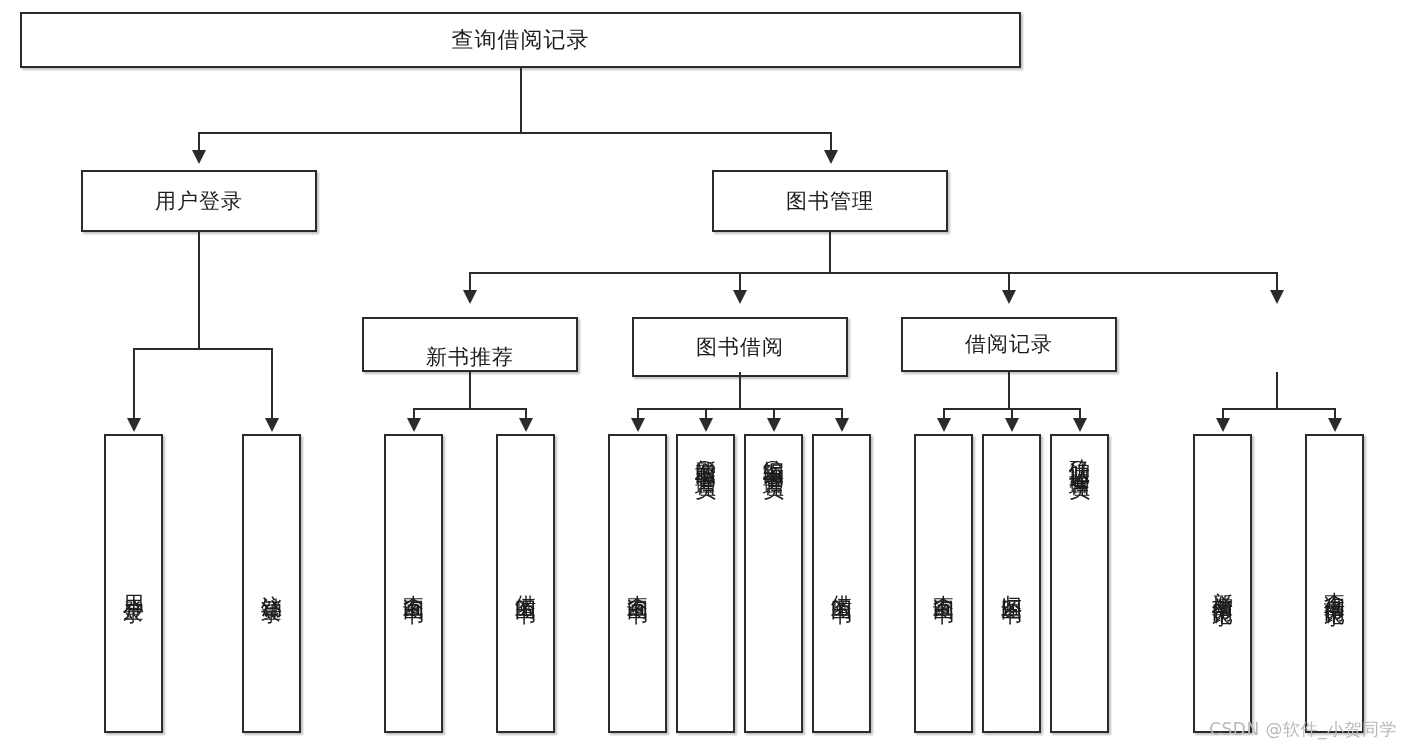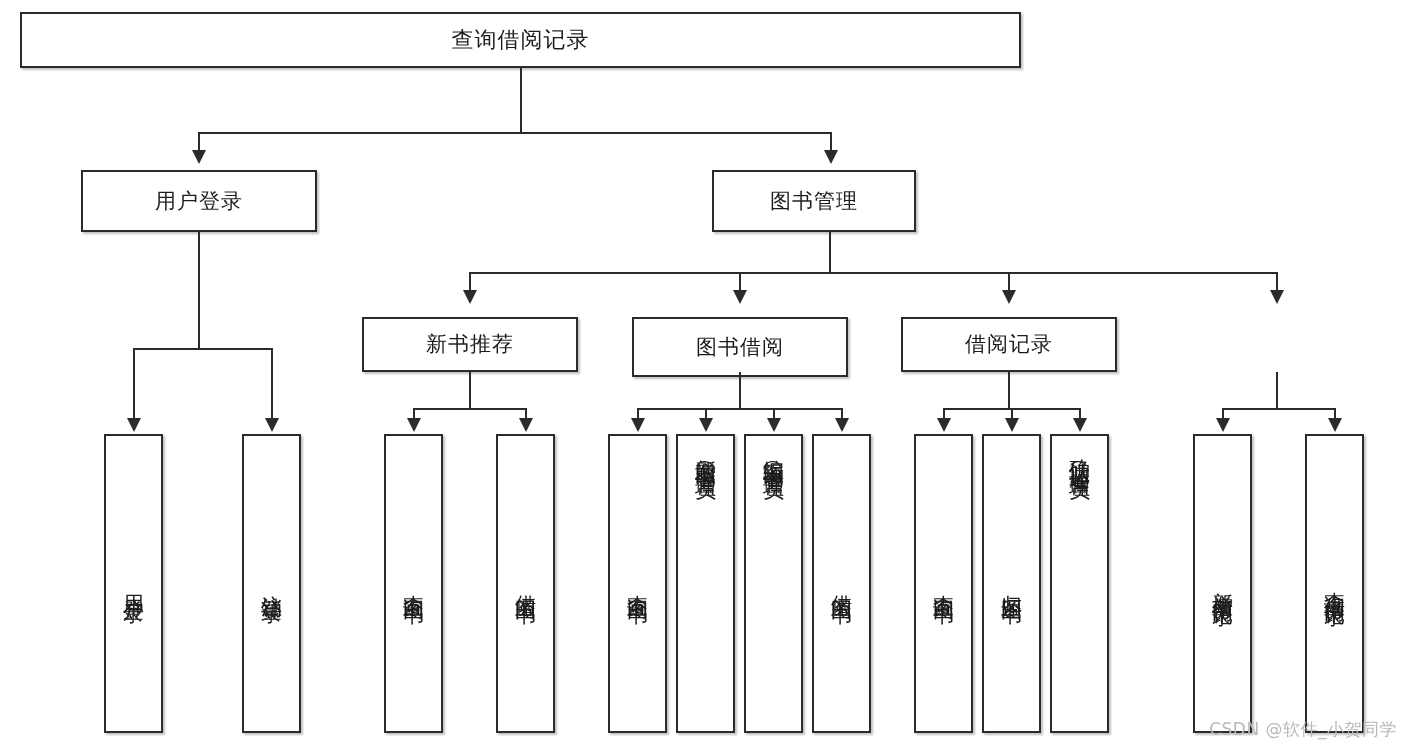--- a/index.html
+++ b/index.html
@@ -97,36 +97,36 @@
   <div class="vline" style="left:520px; top:68px; height:66px;"></div>
   <div class="hline" style="left:198px; top:132px; width:634px;"></div>
   <div class="vline" style="left:198px; top:132px; height:20px;"></div>
   <div class="arrow" style="left:192px; top:150px;"></div>
   <div class="vline" style="left:830px; top:132px; height:20px;"></div>
   <div class="arrow" style="left:824px; top:150px;"></div>
 
   <div class="node" style="left:81px; top:170px; width:236px; height:62px;">
     <span class="label">用户登录</span>
   </div>
-  <div class="node" style="left:712px; top:170px; width:204px; height:62px;">
+  <div class="node" style="left:712px; top:170px; width:236px; height:62px;">
     <span class="label">图书管理</span>
   </div>
 
   <div class="vline" style="left:829px; top:232px; height:42px;"></div>
   <div class="hline" style="left:469px; top:272px; width:807px;"></div>
   <div class="vline" style="left:469px; top:272px; height:20px;"></div>
   <div class="arrow" style="left:463px; top:290px;"></div>
   <div class="vline" style="left:739px; top:272px; height:20px;"></div>
   <div class="arrow" style="left:733px; top:290px;"></div>
   <div class="vline" style="left:1008px; top:272px; height:20px;"></div>
   <div class="arrow" style="left:1002px; top:290px;"></div>
   <div class="vline" style="left:1276px; top:272px; height:20px;"></div>
   <div class="arrow" style="left:1270px; top:290px;"></div>
 
-  <div class="node" style="left:362px; top:317px; width:216px; height:55px;">
+  <div class="node" style="left:362px; top:317px; width:216px; height:55px;align-items:flex-end;">
     <span class="label">新书推荐</span>
   </div>
   <div class="node" style="left:632px; top:317px; width:216px; height:60px;">
     <span class="label">图书借阅</span>
   </div>
   <div class="node" style="left:901px; top:317px; width:216px; height:55px;">
     <span class="label">借阅记录</span>
   </div>
 
   <div class="vline" style="left:198px; top:232px; height:118px;"></div>

